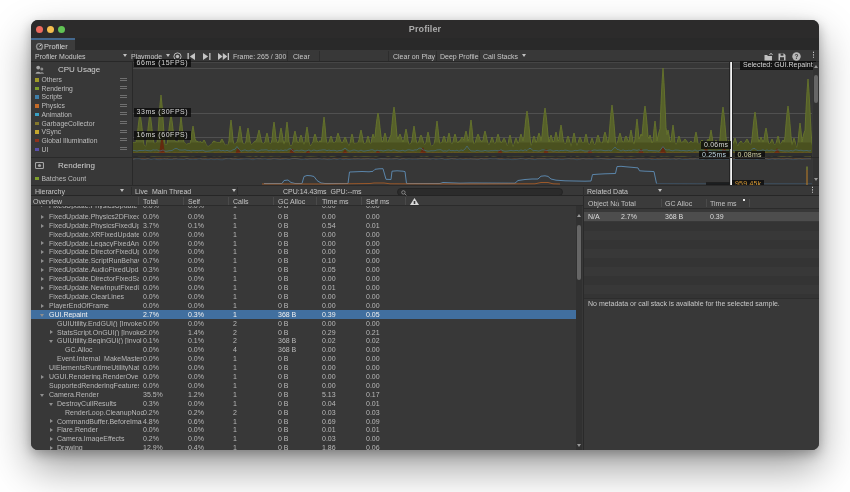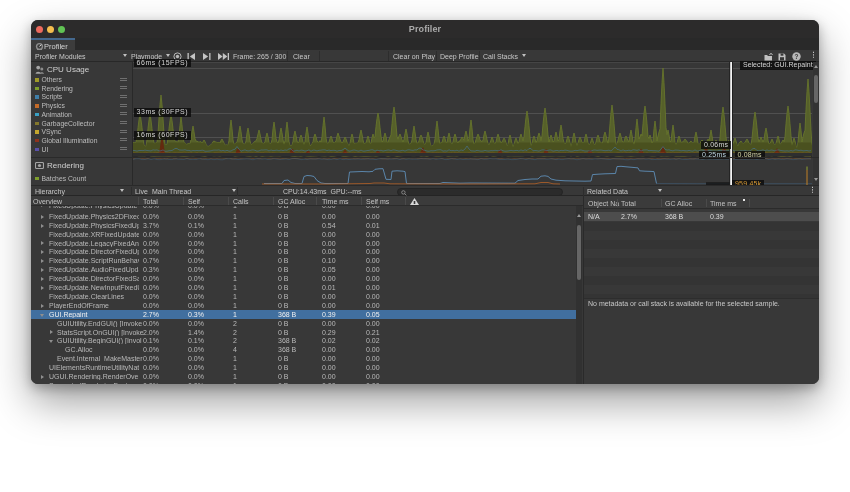--- a/index.html
+++ b/index.html
@@ -1,39 +1,39 @@
 <!DOCTYPE html>
 <html><head>
 <meta charset="utf-8">
 <style>
   * { margin:0; padding:0; box-sizing:border-box; }
   html,body { width:850px; height:492px; background:#fff; font-family:"Liberation Sans", sans-serif; overflow:hidden; }
   #win {
-    position:absolute; left:31px; top:20px; width:788px; height:364px;
+    position:absolute; left:31px; top:20px; width:788px; height:430px;
     background:#383838; border-radius:7px; overflow:hidden;
     box-shadow: 0 18px 40px rgba(0,0,0,0.38), 0 4px 12px rgba(0,0,0,0.28);
     font-family:"Liberation Sans", sans-serif;
   }
   .abs { position:absolute; }
   
   #titlebar { position:absolute; left:0; top:0; width:100%; height:18px; background:#2c2b2b; }
   .tl { position:absolute; top:5.5px; width:7px; height:7px; border-radius:50%; }
   #title { position:absolute; top:4px; left:0; width:100%; text-align:center; font-size:9px; font-weight:bold; color:#ababab; letter-spacing:0.1px; }
   
   #tabbar { position:absolute; left:0; top:18px; width:100%; height:12px; background:#292929; }
   #tab { position:absolute; left:0; top:0; width:44px; height:12px; background:#3c3c3c; border-top:2px solid #44688e; }
   #tab span { position:absolute; left:13px; top:1.5px; font-size:7.5px; color:#d2d2d2; }
   
   #toolbar { position:absolute; left:0; top:30px; width:100%; height:12px; background:#383838; border-bottom:1px solid #282828; }
   #toolbar .t { position:absolute; top:2.5px; font-size:7px; color:#c8c8c8; white-space:nowrap; }
   .vsep { position:absolute; top:1px; height:10px; width:1px; background:#2d2d2d; }
   .dd:after { content:""; display:inline-block; margin-left:4px; vertical-align:1.5px; border-left:2.8px solid transparent; border-right:2.8px solid transparent; border-top:3.5px solid #c0c0c0; }
   
   #sidebar { position:absolute; left:0; top:42px; width:102px; height:124px; background:#383838; border-right:1px solid #292929; }
-  .modhead { font-size:8px; color:#d0d0d0; }
+  .modhead { font-size:8px; color:#d0d0d0;margin-left:11px; }
   .leg { position:absolute; font-size:6.8px; color:#bdbdbd; height:9px; line-height:9px; left:4px; }
   .sq { display:inline-block; width:3.5px; height:3.5px; margin-right:3px; vertical-align:0.5px; }
   .handle { position:absolute; width:7px; height:3px; border-top:1px solid #707070; border-bottom:1px solid #707070; }
   
   #hierbar { position:absolute; left:0; top:165px; width:100%; height:11px; background:#383838; border-top:1px solid #2a2a2a; border-bottom:1px solid #262626; }
   #hierbar .t { position:absolute; top:1.5px; font-size:7px; color:#c6c6c6; white-space:nowrap; }
   
   #thead { position:absolute; left:0; top:176px; width:100%; height:10px; background:#3b3b3b; border-bottom:1px solid #2b2b2b; }
   #thead .h { position:absolute; top:1.5px; font-size:7px; color:#c2c2c2; }
   #thead .s { position:absolute; top:1px; height:8px; width:1px; background:#4a4a4a; }

